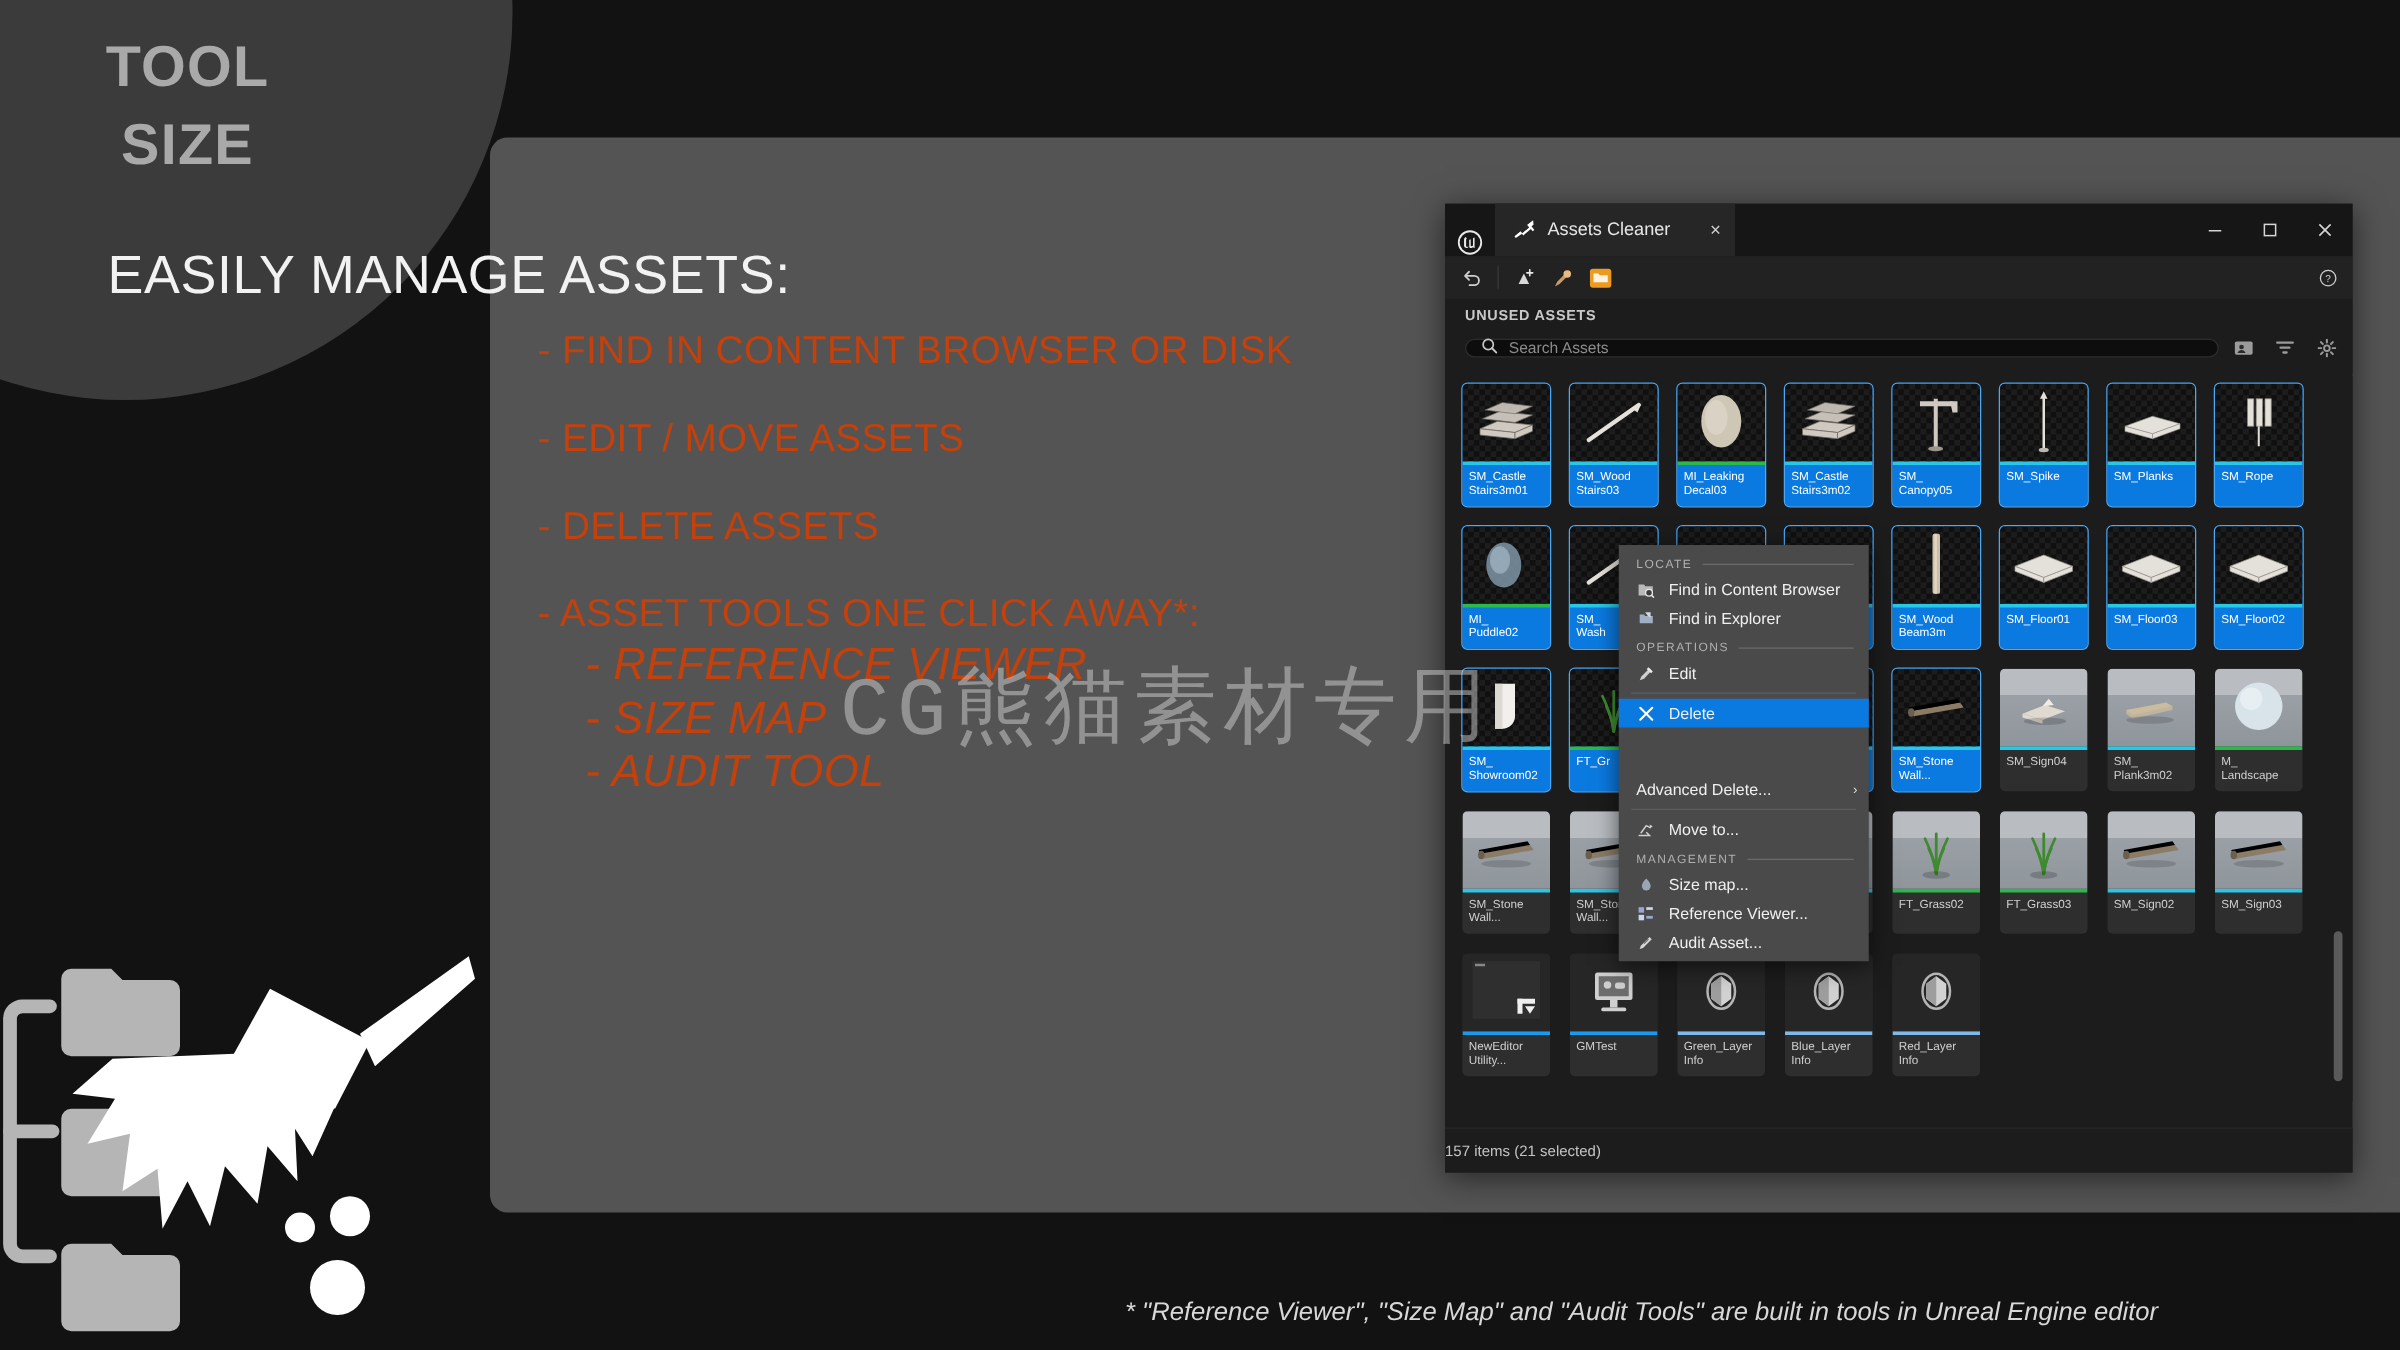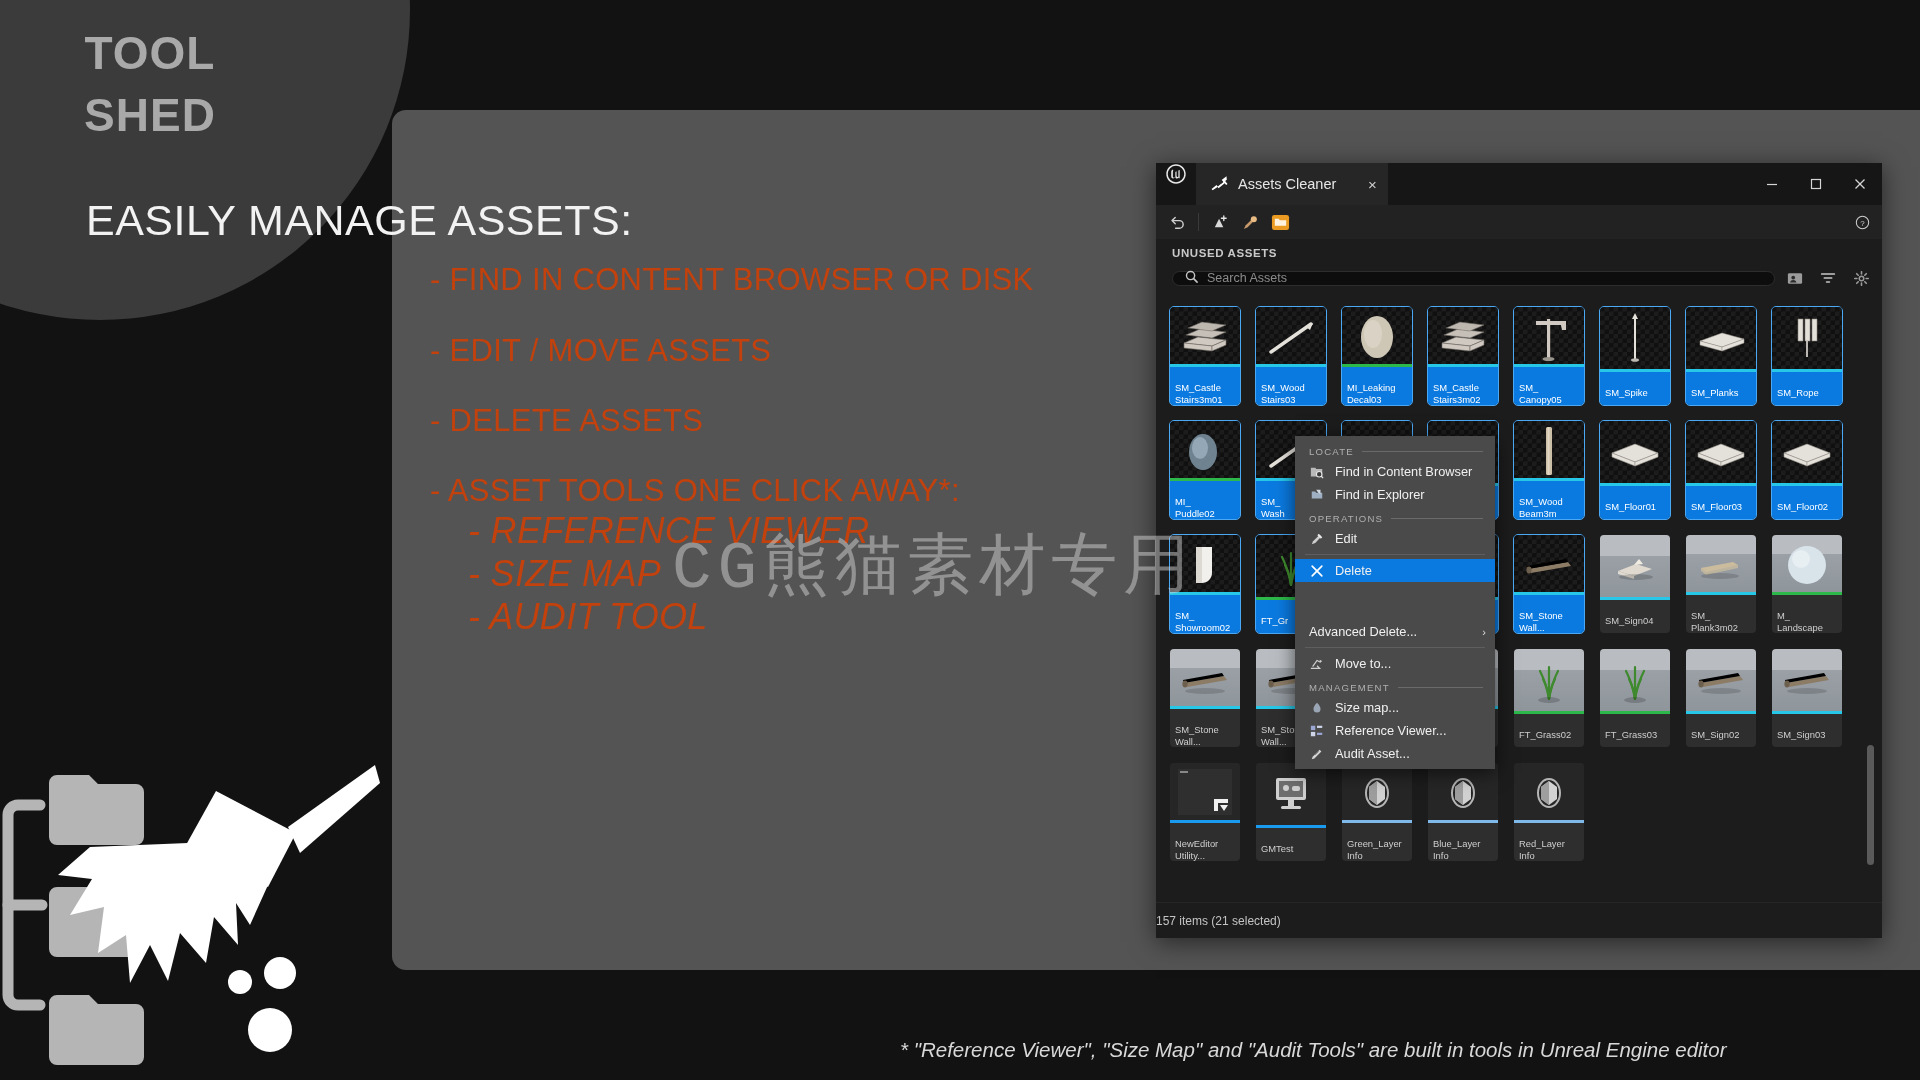--- a/index.html
+++ b/index.html
@@ -97,21 +97,21 @@
     width: 726px; height: 775px;
     background: #1c1c1c;
     box-shadow: 0 4px 24px rgba(0,0,0,0.55);
     z-index: 20;
     font-size: 12px;
   }
   #title-bar {
     height: 42px;
     background: #161616;
     display: flex;
-    align-items: flex-start;
+    align-items: flex-end;
     position: relative;
   }
   #ue-logo-box {
     width: 40px; display:flex; align-items:center; justify-content:center;
   }
   #ue-tab {
     display: flex; align-items: center;
     background: #262626;
     height: 42px;
     padding: 0 4px 0 14px;
@@ -211,21 +211,21 @@
     background-size: 9px 9px;
     background-position: 0 0, 4.5px 4.5px;
   }
   .thumb.scene {
     background: linear-gradient(#b9bcc0 0%, #b9bcc0 34%, #9aa0a6 34%, #8e959b 100%);
   }
   .thumb.plain { background: #262626; }
   .typebar { height: 3px; width: 100%; }
   .label {
     flex: 1;
-    padding: 15px 4px 0 5px;
+    padding: 3px 4px 0 5px;
     font-size: 9.4px;
     line-height: 11.4px;
     color: #cfcfcf;
     word-break: break-word;
   }
   .tile.selected .label { color: #ffffff; }
 
   
   .obj { position:absolute; }
 
@@ -285,21 +285,21 @@
   .cm-divider { height:1px; background:#5e5e5e; margin: 4px 10px; }
   .cm-item.noicon { padding-left: 14px; margin-top: 38px; }
 </style>
 </head>
 <body>
 
 <div id="brand-circle"></div>
 
 <div id="brand-title">
   <div>TOOL</div>
-  <div>SHED</div>
+  <div>SIZE</div>
 </div>
 
 <div id="brand-logo">
   <svg width="380" height="340" viewBox="0 0 380 340">
 
     <path d="M40 70 h-22 a10 10 0 0 0 -10 10 v180 a10 10 0 0 0 10 10 h22" fill="none" stroke="#b5b5b5" stroke-width="11" stroke-linecap="round"></path>
     <line x1="8" y1="170" x2="42" y2="170" stroke="#b5b5b5" stroke-width="11" stroke-linecap="round"></line>
 
     <g fill="#b5b5b5">
       <path d="M57 40 h32 l9 9 h38 a8 8 0 0 1 8 8 v45 a8 8 0 0 1 -8 8 h-79 a8 8 0 0 1 -8 -8 v-54 a8 8 0 0 1 8 -8z"></path>

